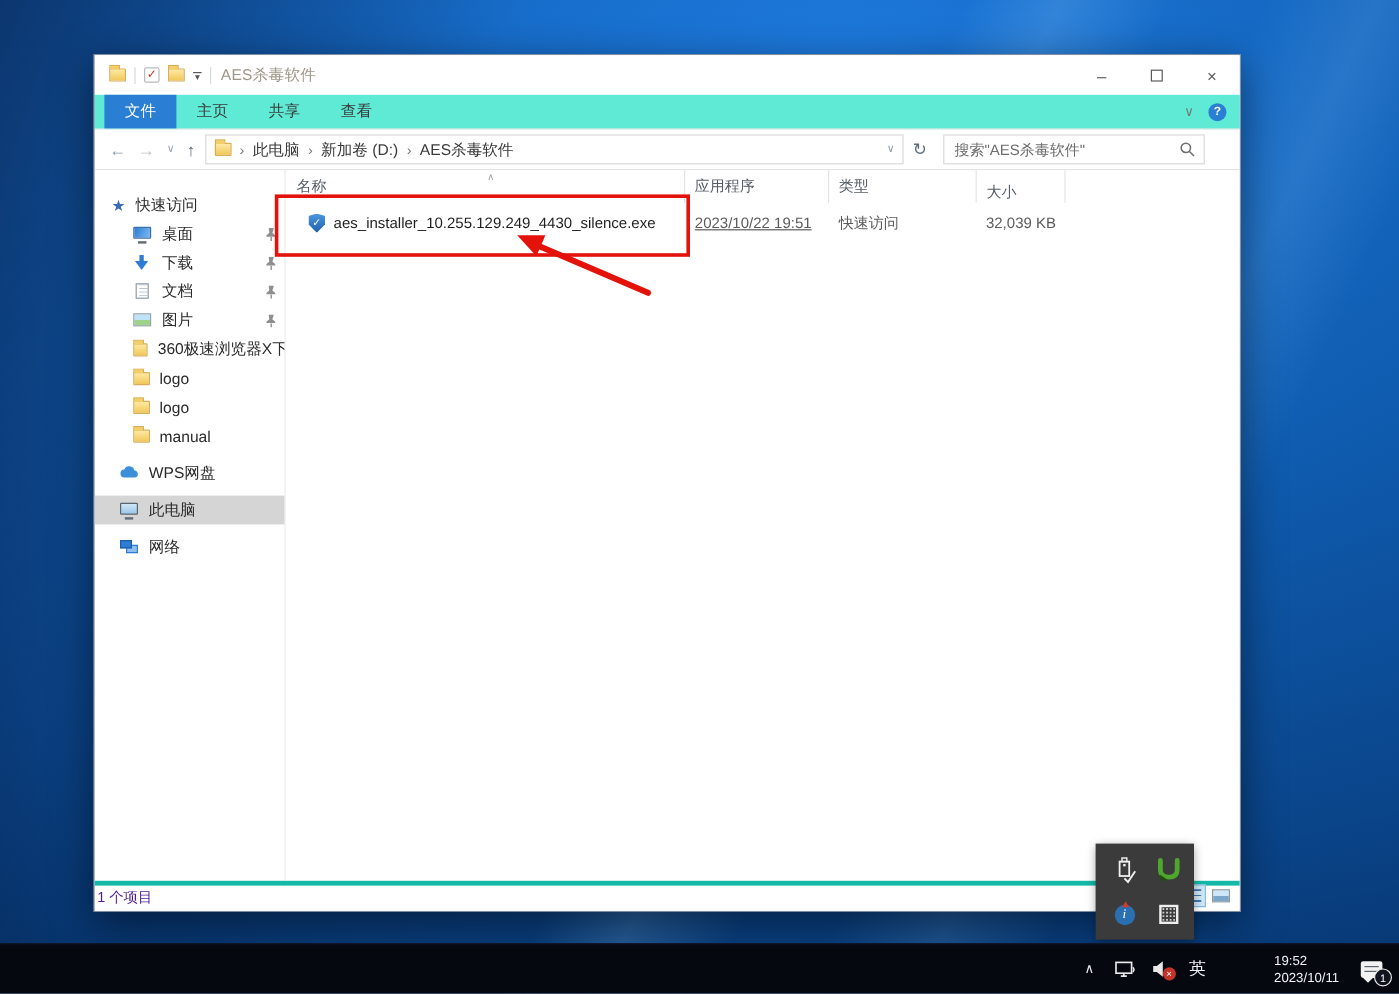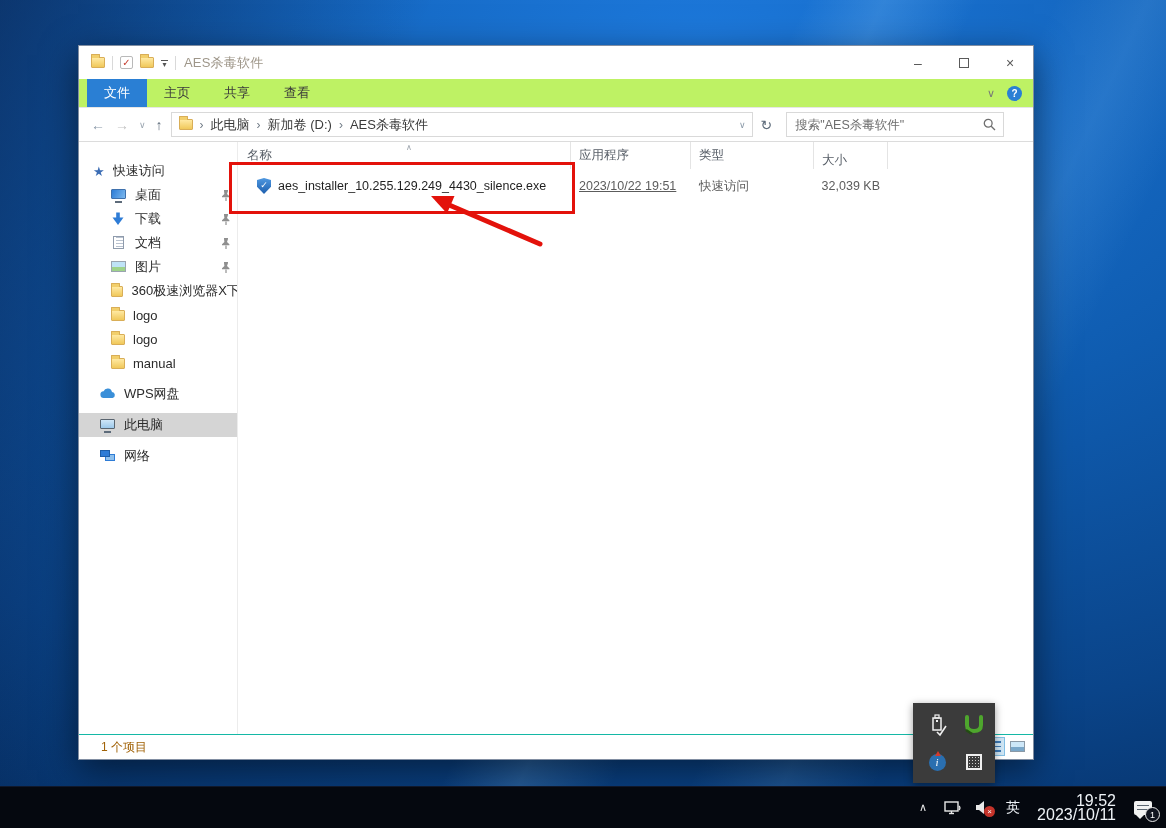--- a/index.html
+++ b/index.html
@@ -27,21 +27,21 @@
   .ic-folder::before { content:""; position:absolute; left:-1px; top:-4px; width:7px; height:3px; background:#f2cf6b; border:1px solid #d9ae57; border-bottom:none; border-radius:1px 1px 0 0; }
   .qat-check { width:13px; height:13px; background:#fff; border:1px solid #b9b9b9; border-radius:2px; color:#c43b2e; font-size:10px; line-height:11px; text-align:center; font-weight:bold; }
   .qat-drop { display:flex; flex-direction:column; align-items:center; color:#555; font-size:8px; line-height:4px; padding-top:2px; }
   .qat-drop .bar { width:7px; height:1px; background:#555; margin-bottom:2px; }
   .win-title { margin-left:8px; font-size:13px; color:#9e9689; letter-spacing:.2px; }
   .win-btns { margin-left:auto; display:flex; height:100%; }
   .win-btn { width:46px; height:100%; display:flex; align-items:center; justify-content:center; color:#5a5a5a; font-size:14px; }
   .max-box { width:10px; height:10px; border:1px solid #5a5a5a; display:inline-block; }
 
   
-  .tabrow { position:absolute; left:0; top:33px; right:0; height:29px; background:#bef264; border-bottom:1px solid #e6e6e6; display:flex; align-items:stretch; padding-left:8px; }
+  .tabrow { position:absolute; left:0; top:33px; right:0; height:29px; background:#5eead4; border-bottom:1px solid #e6e6e6; display:flex; align-items:stretch; padding-left:8px; }
   .tab { padding:0 17px; display:flex; align-items:center; font-size:13px; color:#3b3b3b; }
   .tab.active { background:#2a7fd4; color:#fff; }
   .tabrow-right { margin-left:auto; display:flex; align-items:center; gap:12px; padding-right:11px; }
   .chev { color:#777; font-size:11px; }
   .help-dot { width:15px; height:15px; border-radius:50%; background:#2a7fd4; color:#fff; font-size:10px; font-weight:bold; display:flex; align-items:center; justify-content:center; }
 
   
   .addrrow { position:absolute; left:0; top:62px; right:0; height:34px; background:#fff; border-bottom:1px solid #dcdcdc; display:flex; align-items:center; }
   .navbtns { display:flex; align-items:center; gap:10px; padding:0 8px 0 12px; }
   .nav-g { font-size:14px; color:#8a99a8; }
@@ -88,21 +88,21 @@
   .sortcaret { position:absolute; left:167px; top:1px; color:#9aa2ab; font-size:8px; }
   .frow { position:absolute; left:0; top:30px; right:0; height:28px; display:flex; align-items:center; font-size:12.5px; color:#5c5c5c; }
   .fc-name { width:332px; display:flex; align-items:center; gap:7px; padding-left:18px; color:#1f1f1f; }
   .fc-date { width:120px; padding-left:8px;text-decoration:underline; }
   .fc-type { width:123px; padding-left:8px; }
   .fc-size { width:74px; text-align:right; padding-right:8px; }
   .ic-shield { width:14px; height:16px; flex:none; background:linear-gradient(#4e97e0,#1e5fae);
     clip-path:polygon(50% 0,100% 12%,100% 55%,50% 100%,0 55%,0 12%); color:#fff; font-size:9px; line-height:15px; text-align:center; }
 
   
-  .statusbar { position:absolute; left:0; bottom:0; right:0; height:25px; border-top:1px solid #14b8a6; background:#fff; display:flex; align-items:center; font-size:12px; color:#a16207; padding-left:22px; }
+  .statusbar { position:absolute; left:0; bottom:0; right:0; height:25px; border-top:4px solid #14b8a6; background:#fff; display:flex; align-items:center; font-size:12px; color:#4c1d95; padding-left:2px; }
   .viewbtns { position:absolute; right:5px; bottom:3px; display:flex; gap:2px; }
   .vb { width:21px; height:19px; display:flex; align-items:center; justify-content:center; }
   .vb.active { background:#cfe6f5; border:1px solid #84bfe4; }
   .vb-details { width:13px; height:11px; background:repeating-linear-gradient(#3b78b5 0 1.5px, transparent 1.5px 4.5px); }
   .vb-thumb { width:15px; height:11px; border:1px solid #8b99a6; background:linear-gradient(#cde7f8 55%, #7aa7c9 55%); }
 
   
   .ann-rect { position:absolute; left:229px; top:162px; width:346px; height:52px; border:3px solid #e3120b; z-index:40; pointer-events:none; }
   .ann-arrow { position:absolute; left:0; top:0; z-index:41; pointer-events:none; }
 
@@ -112,21 +112,21 @@
   .tp-info { width:17px; height:17px; border-radius:50%; background:#2a6fb0; color:#fff; font-size:11px; font-style:italic; font-family:"Liberation Serif",serif; display:flex; align-items:center; justify-content:center; position:relative; }
   .tp-info::before { content:""; position:absolute; top:-3px; left:6px; width:0; height:0; border-left:3px solid transparent; border-right:3px solid transparent; border-bottom:5px solid #d23b2e; }
   .tp-grid { width:16px; height:16px; border:2px solid #efefef; background:radial-gradient(#cfcfcf 1px, transparent 1px); background-size:3px 3px; }
 
   
   .taskbar { position:absolute; left:0; bottom:0; width:1166px; height:42px; background:#05080f; border-top:1px solid #10182b; z-index:60; }
   .tb-right { position:absolute; right:0; top:0; height:100%; display:flex; align-items:center; gap:6px; padding-right:8px; color:#eef2f6; }
   .tb-ic { width:24px; height:100%; display:flex; align-items:center; justify-content:center; position:relative; }
   .tb-chevron { font-size:11px; color:#e8e8e8; }
   .tb-ime { font-size:14px; }
-  .tb-clock { text-align:right; font-size:16px; line-height:14px; padding:0 6px; white-space:nowrap; }
+  .tb-clock { text-align:left; font-size:11px; line-height:14px; padding:0 6px; white-space:nowrap;margin-left:40px; }
   .tb-notif { position:relative; width:30px; }
   .notif-bubble { width:18px; height:14px; background:#f2f2f2; border-radius:2px; position:relative; }
   .notif-bubble::before { content:""; position:absolute; left:3px; top:4px; width:12px; height:1.5px; background:#5b6570; box-shadow:0 4px 0 #5b6570; }
   .notif-bubble::after { content:""; position:absolute; left:2px; bottom:-4px; border-left:4px solid transparent; border-right:4px solid transparent; border-top:4px solid #f2f2f2; }
   .notif-badge { position:absolute; right:-2px; bottom:6px; width:15px; height:15px; border-radius:50%; background:#10141f; border:1.5px solid #e8e8e8; color:#fff; font-size:9px; display:flex; align-items:center; justify-content:center; }
   .spk-badge { position:absolute; right:0; bottom:11px; width:11px; height:11px; border-radius:50%; background:#c5332a; color:#fff; font-size:8px; line-height:11px; text-align:center; }
 </style>
 </head>
 <body>
 

